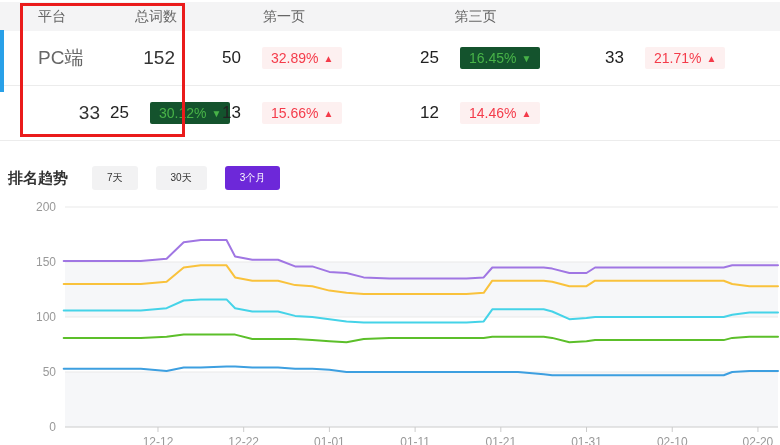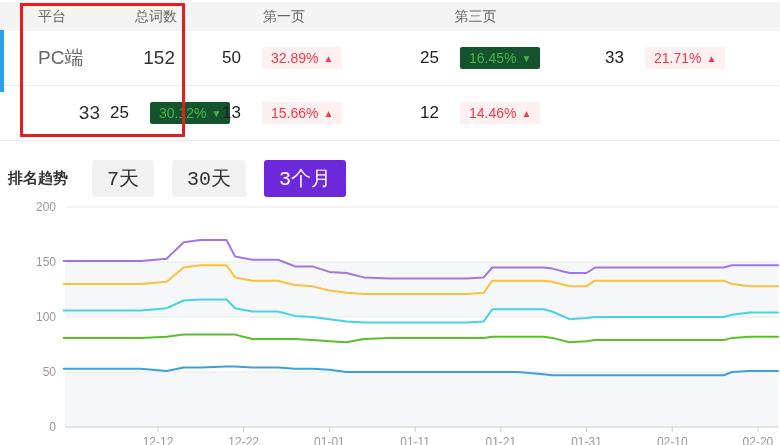--- a/index.html
+++ b/index.html
@@ -24,23 +24,23 @@
   .badge.red { background:#fdf0f0; color:#f43b4a; }
   .badge.green { background:#14532d; color:#48b348; }
   .badge .arr { font-size:10px; }
   .sel-bar { position:absolute; left:0; top:30px; width:4px; height:62px; background:#29a0e8; }
   .anno-box { position:absolute; left:20px; top:3px; width:165px; height:134px;
     border:3px solid #ea1b1b; z-index:9; pointer-events:none; }
 
   
   .trend-bar { position:absolute; left:8px; top:164px; height:28px; display:flex; align-items:center; }
   .trend-title { font-size:15px; font-weight:bold; color:#333; margin-right:24px; }
-  .tab { border:none; cursor:pointer; font-size:20px; color:#333; background:#f2f2f3;
+  .tab { border:none; cursor:pointer; font-size:10px; color:#333; background:#f2f2f3;
     padding:5px 15px; border-radius:3px; margin-right:18px;
-    font-family:Liberation Mono, monospace; }
+    font-family:Liberation Sans, sans-serif; }
   .tab.active { background:#6d28d9; color:#fff; }
 
   
   .chart { position:absolute; left:0; top:193px; width:780px; height:252px; }
   svg text { font-family:"Liberation Sans","DejaVu Sans",sans-serif; }
 </style>
 </head>
 <body>
 
 <div class="stage">

